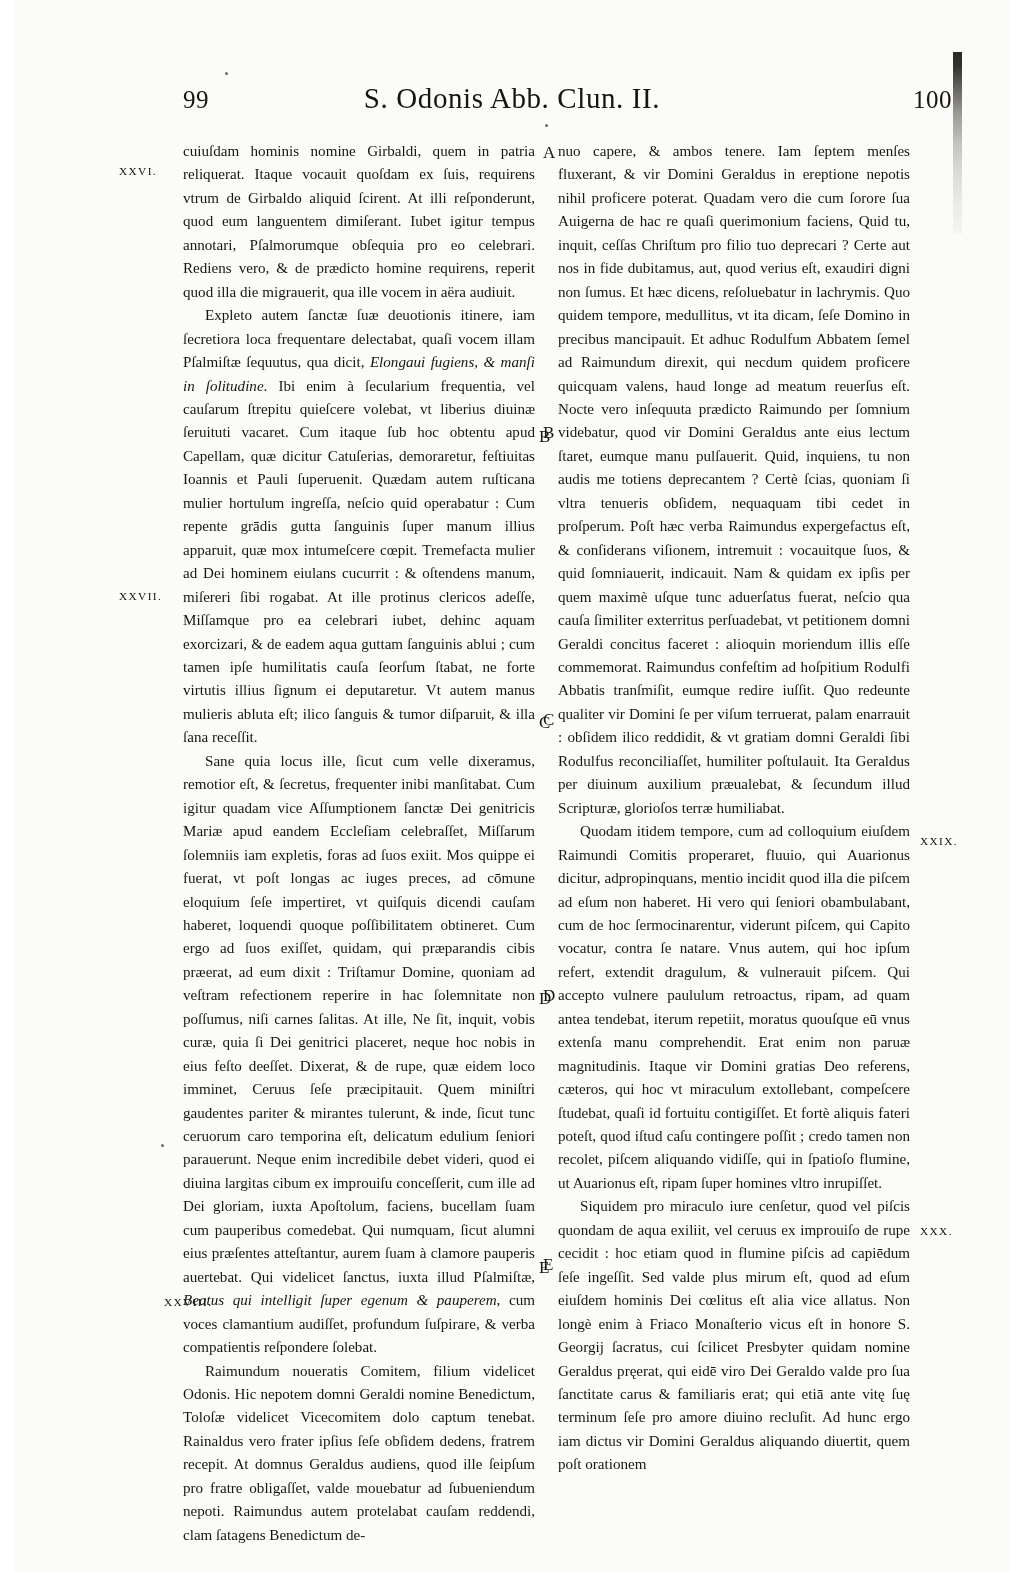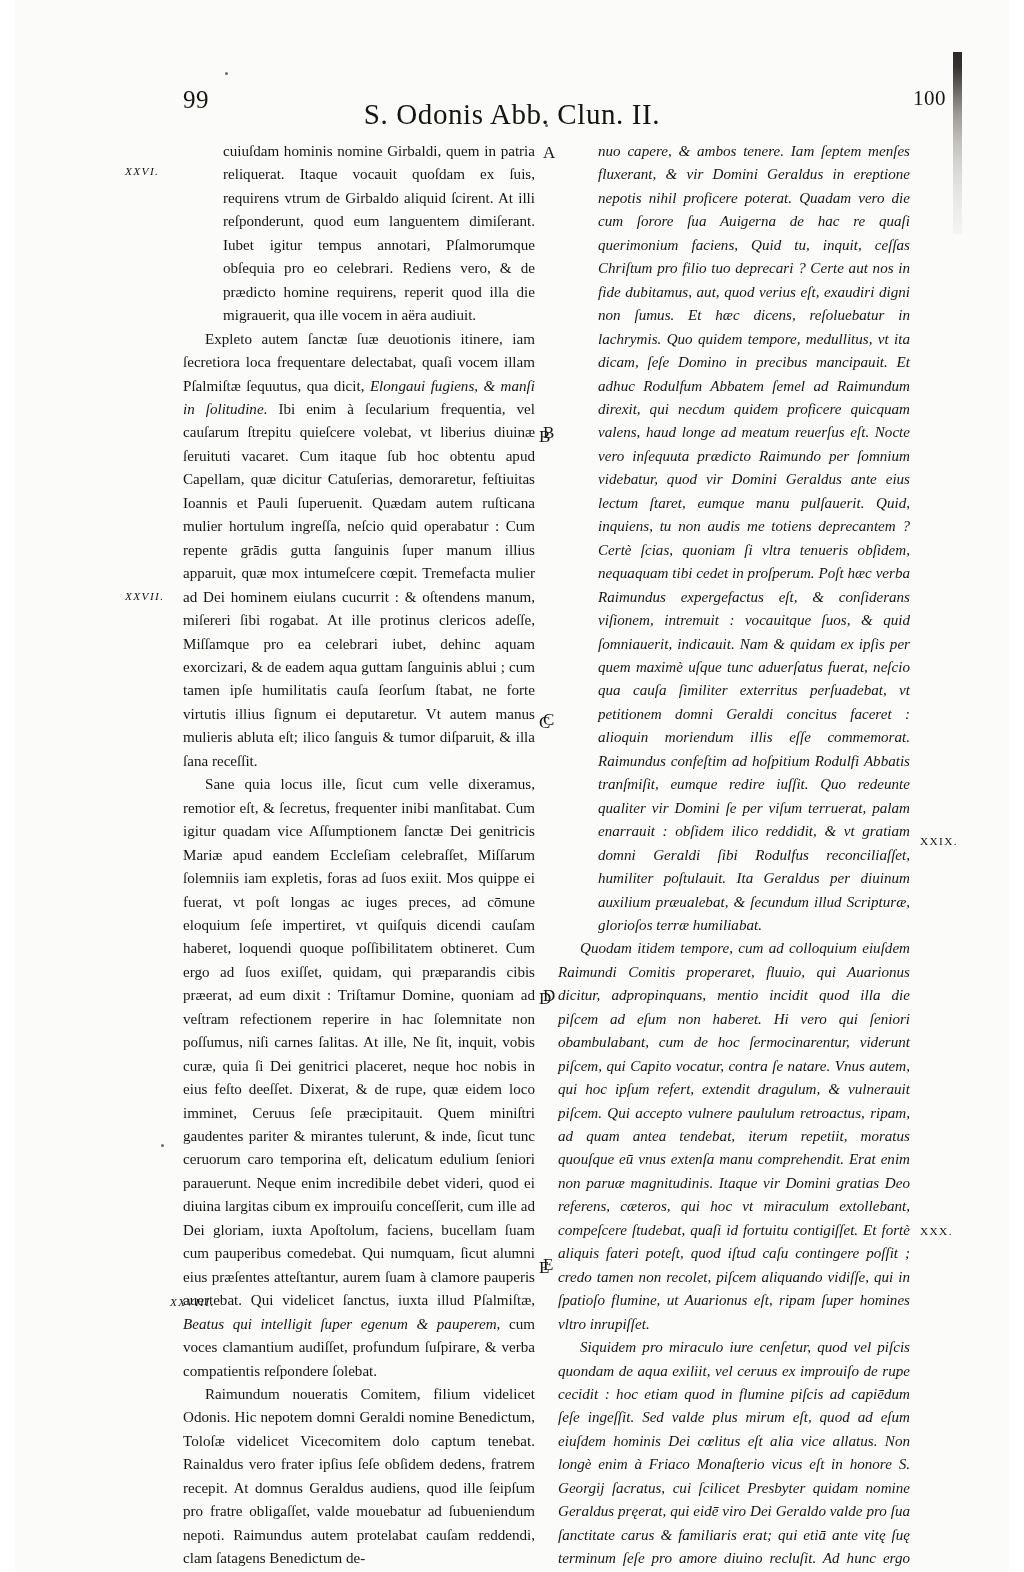--- a/index.html
+++ b/index.html
@@ -57,28 +57,28 @@
     position: absolute;
     left: 168px;
     top: 4px;
     font-size: 25px;
     letter-spacing: 0.5px;
   }
   .folio-right {
     position: absolute;
     left: 898px;
     top: 4px;
-    font-size: 21px;
+    font-size: 25px;
     letter-spacing: 0.5px;
   }
   .head-title {
     position: absolute;
     left: 0;
     right: 0;
-    top: 16px;
+    top: 0;
     text-align: center;
     font-size: 29px;
     letter-spacing: 0.6px;
   }
 
   
   .columns {
     position: absolute;
     top: 140px;
     left: 0;
@@ -88,40 +88,40 @@
     position: absolute;
     top: 0;
     font-size: 15.1px;
     line-height: 23.45px;
     text-align: justify;
     text-align-last: left;
     -webkit-hyphens: none;
     hyphens: none;
   }
   .col-left  { left: 168px; width: 352px; }
-  .col-right { left: 543px; width: 352px; font-style: italic; }
+  .col-right { left: 543px; width: 352px; }
 
   .col p {
     margin: 0;
     text-indent: 22px;
   }
-  .col p.no-indent { text-indent: 0; margin-left: 40px; }
+  .col p.no-indent { text-indent: 0; }
 
   .it { font-style: italic; }
 
   
   .section-num {
     position: absolute;
     font-size: 11.3px;
     letter-spacing: 1.4px;
     font-variant: small-caps;
     text-transform: uppercase;
     white-space: nowrap;
   }
-  .section-num.left-side  { left: 110px; text-align: left; font-style: italic; }
+  .section-num.left-side  { left: 104px; text-align: left; }
   .section-num.right-side { left: 905px; text-align: center; }
 
   
   .ref-letter {
     position: absolute;
     font-size: 17px;
     line-height: 1;
   }
 </style>
 </head>

